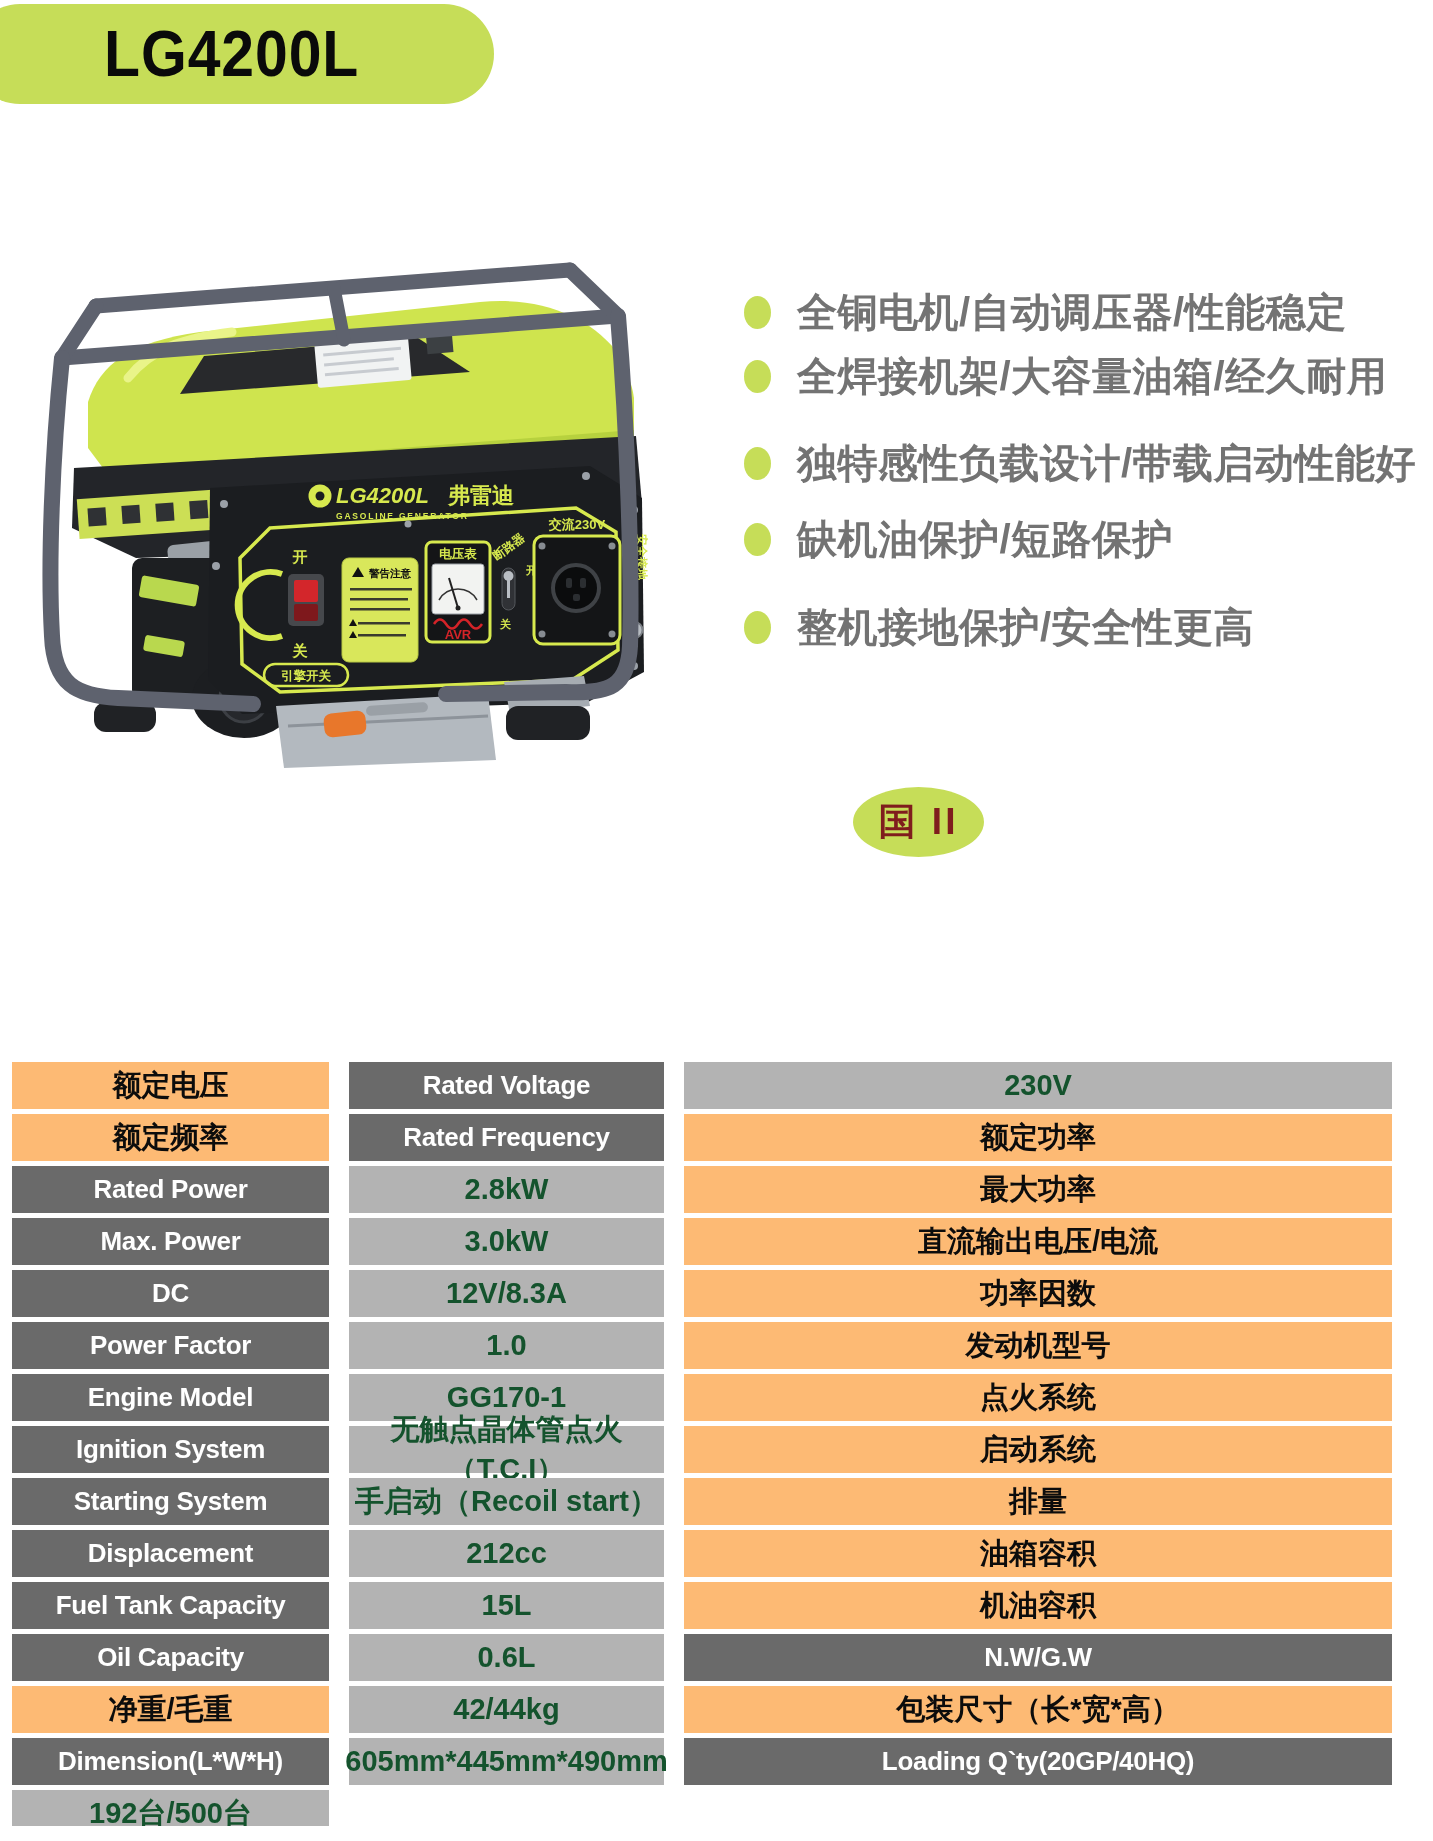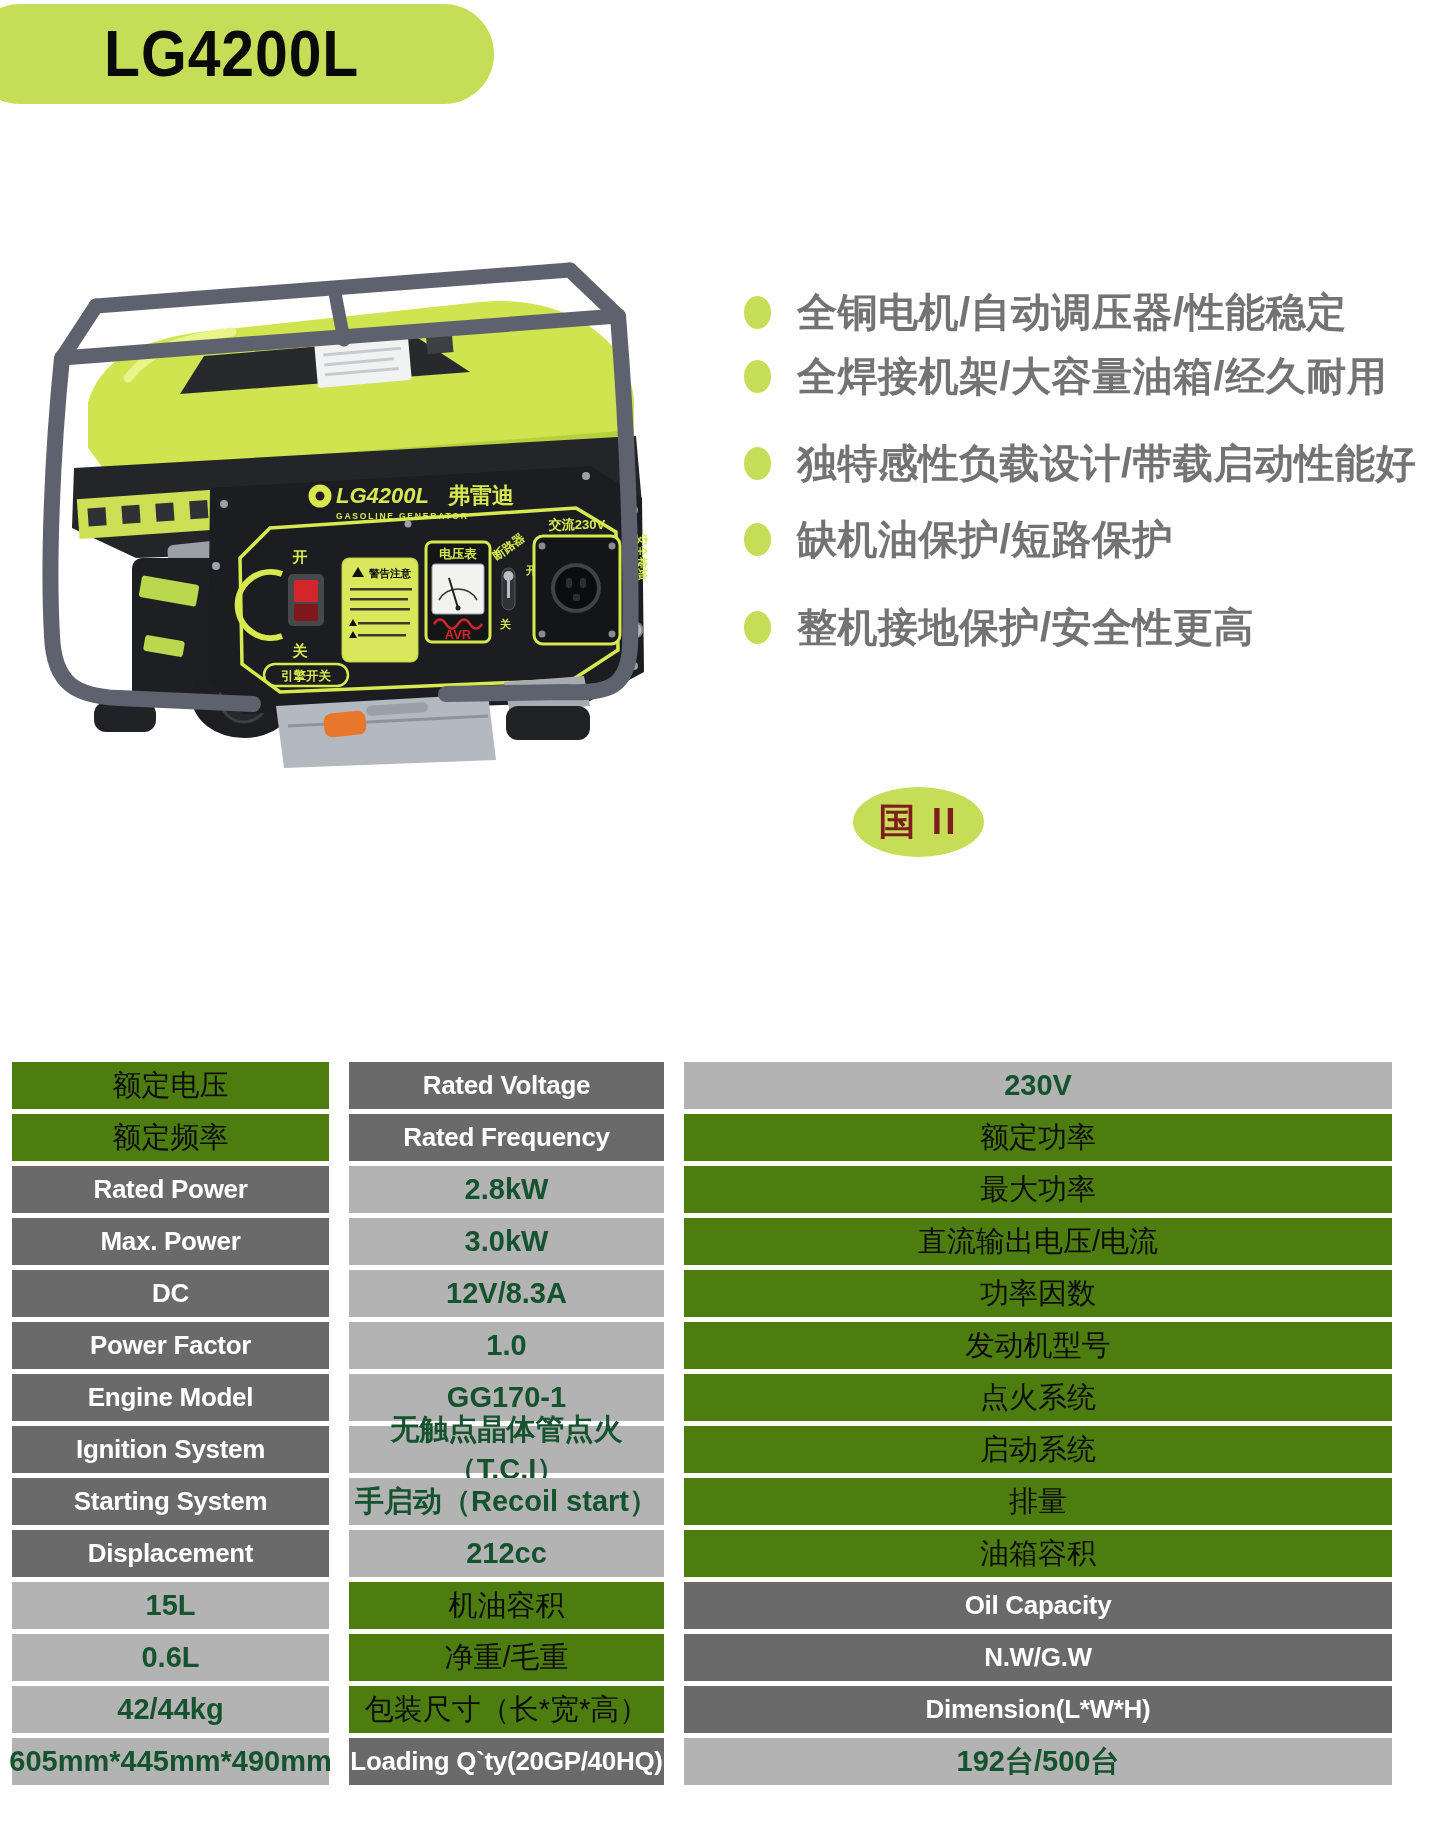--- a/index.html
+++ b/index.html
@@ -43,21 +43,21 @@
 
   
   .spec-table {
     position:absolute; left:12px; top:1062px;
     display:grid;
     grid-template-columns:317px 315px 708px;
     grid-auto-rows:47px;
     column-gap:20px; row-gap:5px;
   }
   .cell { display:flex; align-items:center; justify-content:center; text-align:center; }
-  .cell.cn  { background:#4d7c0f; color:#0c0c0c; font-size:29px; font-weight:400; }
+  .cell.cn  { background:#fdba74; color:#0c0c0c; font-size:29px; font-weight:700; }
   .cell.en  { background:#6a6a6a; color:#ffffff; font-size:26px; font-weight:700; letter-spacing:-0.3px; }
   .cell.val { background:#b3b3b3; color:#14532d; font-size:29px; font-weight:900; }
 
   svg text { font-family:"Liberation Sans", sans-serif; }
 </style>
 </head>
 <body>
 
 <div class="page">
 
@@ -276,28 +276,29 @@
 
     <div class="cell cn">启动系统</div>
     <div class="cell en">Starting System</div>
     <div class="cell val">手启动（Recoil start）</div>
 
     <div class="cell cn">排量</div>
     <div class="cell en">Displacement</div>
     <div class="cell val">212cc</div>
 
     <div class="cell cn">油箱容积</div>
+    <div class="cell en">Fuel Tank Capacity</div>
     <div class="cell val">15L</div>
 
     <div class="cell cn">机油容积</div>
     <div class="cell en">Oil Capacity</div>
     <div class="cell val">0.6L</div>
 
+    <div class="cell en">N.W/G.W</div>
     <div class="cell cn">净重/毛重</div>
-    <div class="cell en">N.W/G.W</div>
     <div class="cell val">42/44kg</div>
 
     <div class="cell cn">包装尺寸（长*宽*高）</div>
     <div class="cell en">Dimension(L*W*H)</div>
     <div class="cell val">605mm*445mm*490mm</div>
 
     <div class="cell en">Loading Q`ty(20GP/40HQ)</div>
     <div class="cell val">192台/500台</div>
   </div>
 

